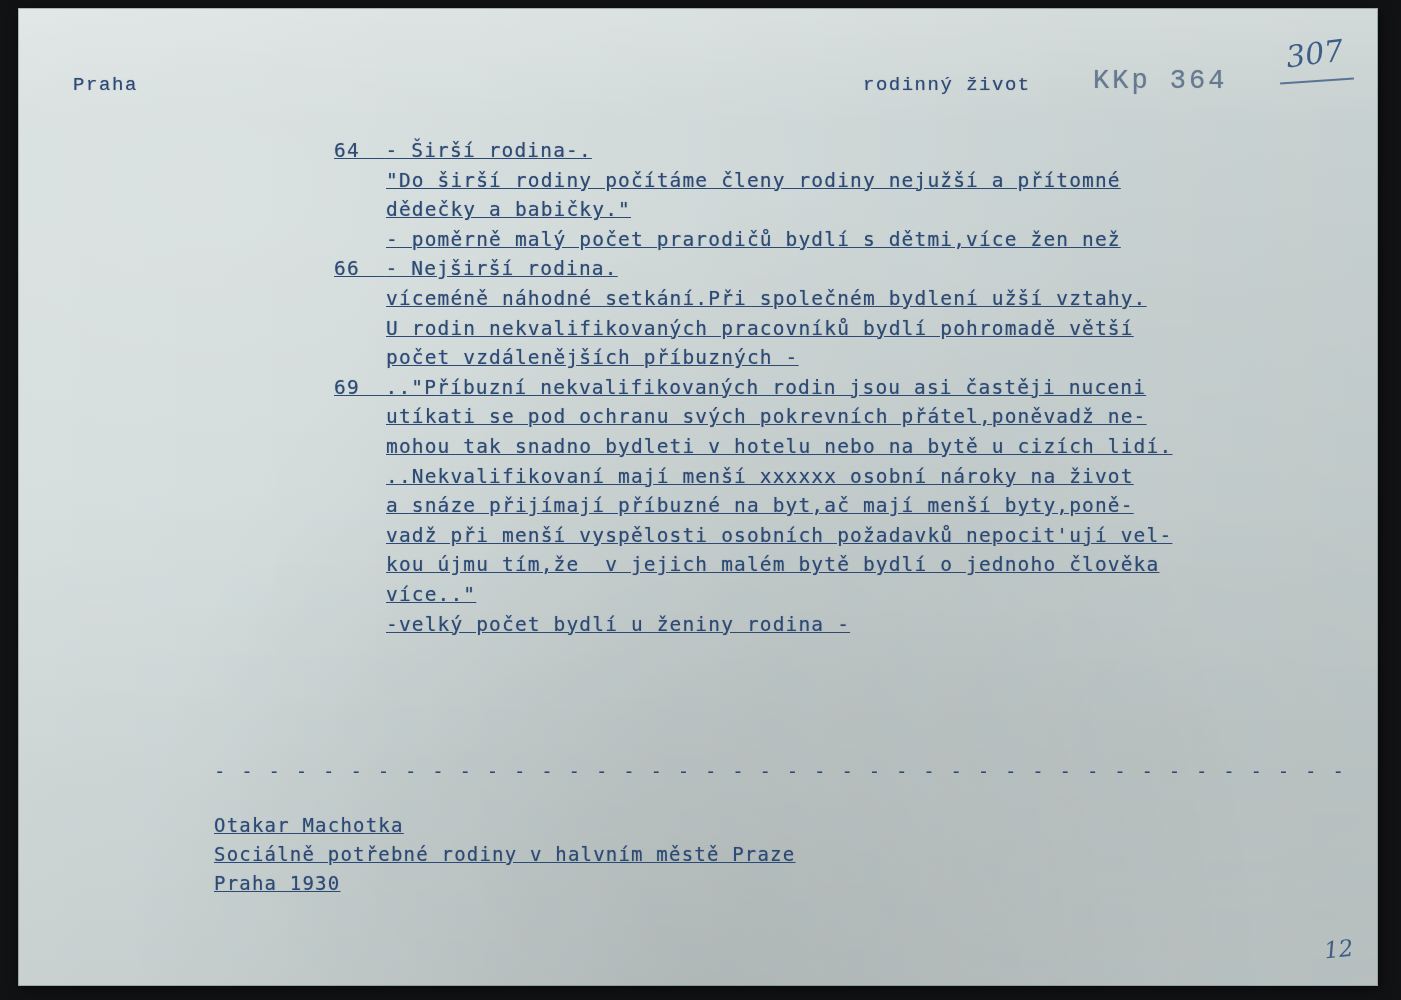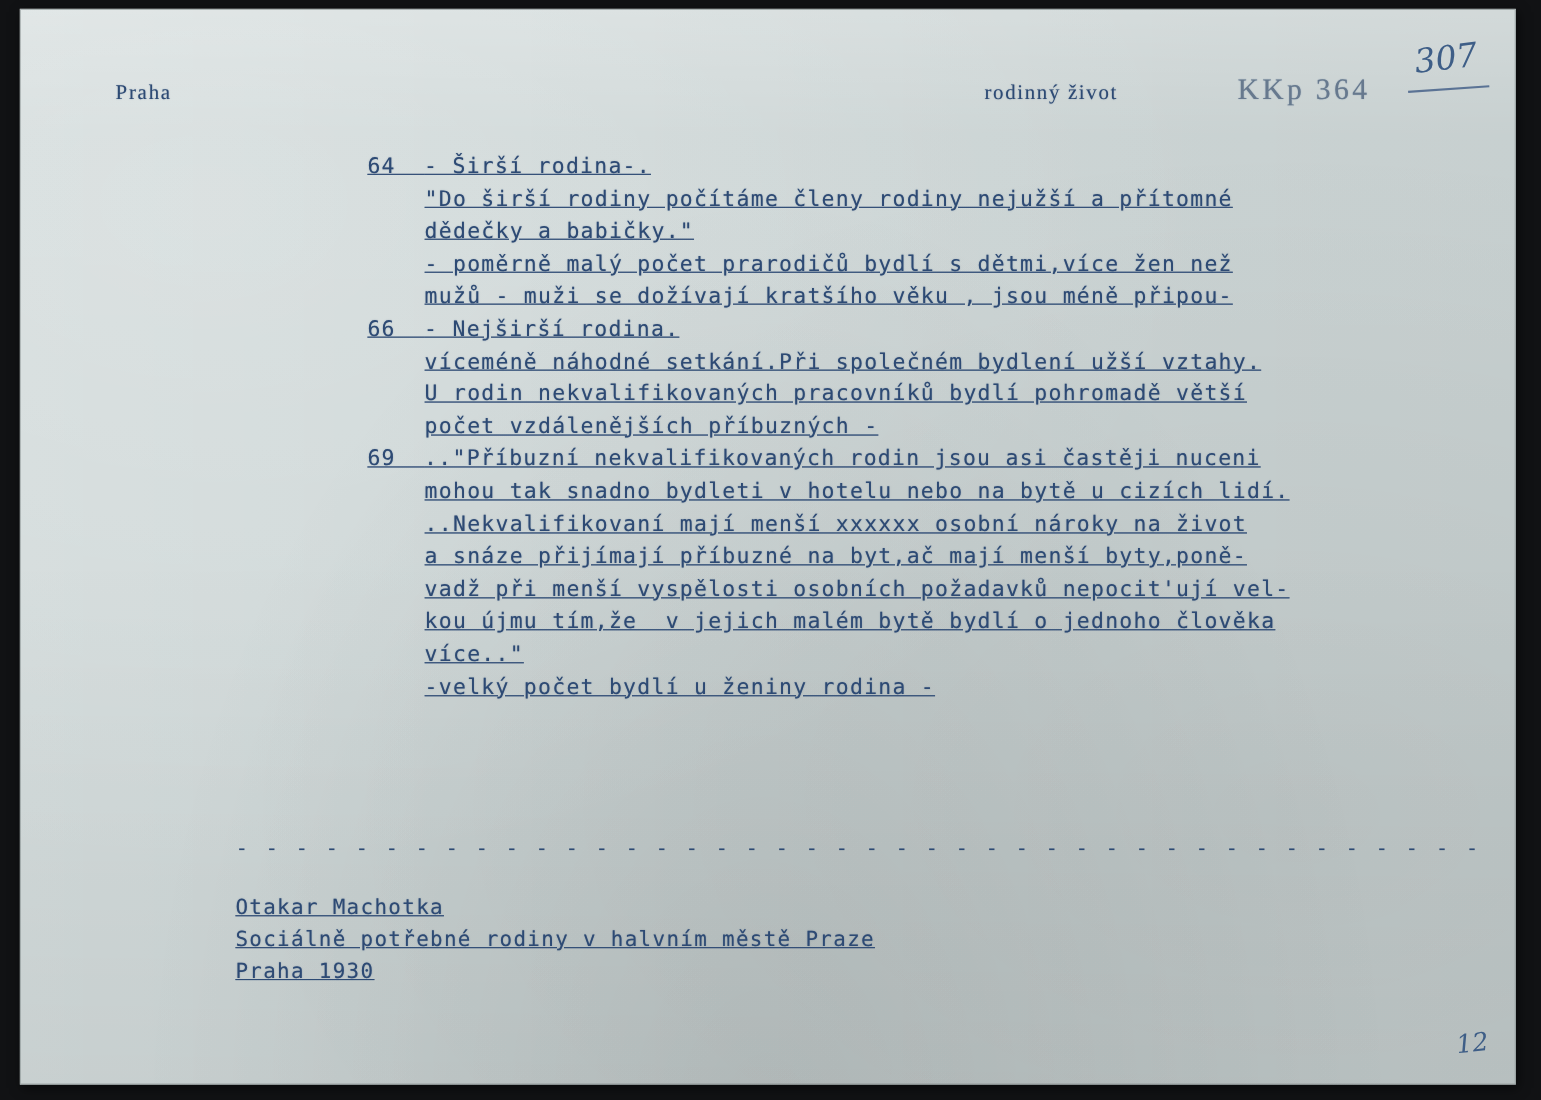--- a/index.html
+++ b/index.html
@@ -43,27 +43,26 @@
     background:
       radial-gradient(ellipse at 12% 18%, rgba(255,255,255,0.20), rgba(255,255,255,0) 55%),
       radial-gradient(ellipse at 85% 75%, rgba(0,0,0,0.05), rgba(0,0,0,0) 60%),
       radial-gradient(ellipse at 50% 105%, rgba(0,0,0,0.08), rgba(0,0,0,0) 60%);
     pointer-events:none;
   }
 
   .txt {
     position: absolute;
     color: #2d4a74;
-    font-family: Liberation Serif, serif;
+    font-family: Liberation Mono, monospace;
     font-size: 19.5px;
     letter-spacing: 1.1px;
     white-space: pre;
     z-index: 3;
     text-shadow: 0 0 1.1px rgba(45,74,116,0.55);
-    margin-left: 32px;
   }
 
   
   #hdr-left  { left: 55px;  top: 66px; font-size: 19px; letter-spacing: 1.6px; }
   #hdr-mid   { left: 845px; top: 66px; font-size: 19px; letter-spacing: 1.5px; }
   #hdr-code  { left: 1075px; top: 58px; font-size: 27px; letter-spacing: 3px; color: #51667f; opacity: .82; }
 
   
   .hand {
     position: absolute;
@@ -146,26 +145,26 @@
 
     <span class="hand" id="hand-top">307</span>
     <div id="hand-top-line"></div>
     <span class="hand" id="hand-bottom">12</span>
 
     <div id="body-block">
       <span class="line num"><span>64  </span><span>- Širší rodina-.</span></span>
       <span class="line ind">"Do širší rodiny počítáme členy rodiny nejužší a přítomné</span>
       <span class="line ind">dědečky a babičky."</span>
       <span class="line ind">- poměrně malý počet prarodičů bydlí s dětmi,více žen než</span>
-      <span class="line ind">mužů - muži se dožívají kratšího věku , jsou méně připou-</span>
       <span class="line num"><span>66  </span><span>- Nejširší rodina.</span></span>
       <span class="line ind">víceméně náhodné setkání.Při společném bydlení užší vztahy.</span>
       <span class="line ind">U rodin nekvalifikovaných pracovníků bydlí pohromadě větší</span>
       <span class="line ind">počet vzdálenějších příbuzných -</span>
       <span class="line num"><span>69  </span><span>.."Příbuzní nekvalifikovaných rodin jsou asi častěji nuceni</span></span>
+      <span class="line ind">utíkati se pod ochranu svých pokrevních přátel,poněvadž ne-</span>
       <span class="line ind">mohou tak snadno bydleti v hotelu nebo na bytě u cizích lidí.</span>
       <span class="line ind">..Nekvalifikovaní mají menší xxxxxx osobní nároky na život</span>
       <span class="line ind">a snáze přijímají příbuzné na byt,ač mají menší byty,poně-</span>
       <span class="line ind">vadž při menší vyspělosti osobních požadavků nepocit'ují vel-</span>
       <span class="line ind">kou újmu tím,že  v jejich malém bytě bydlí o jednoho člověka</span>
       <span class="line ind">více.."</span>
       <span class="line ind">-velký počet bydlí u ženiny rodina -</span>
     </div>
 
     <div id="divider">- - - - - - - - - - - - - - - - - - - - - - - - - - - - - - - - - - - - - - - - - - - - - - -</div>

